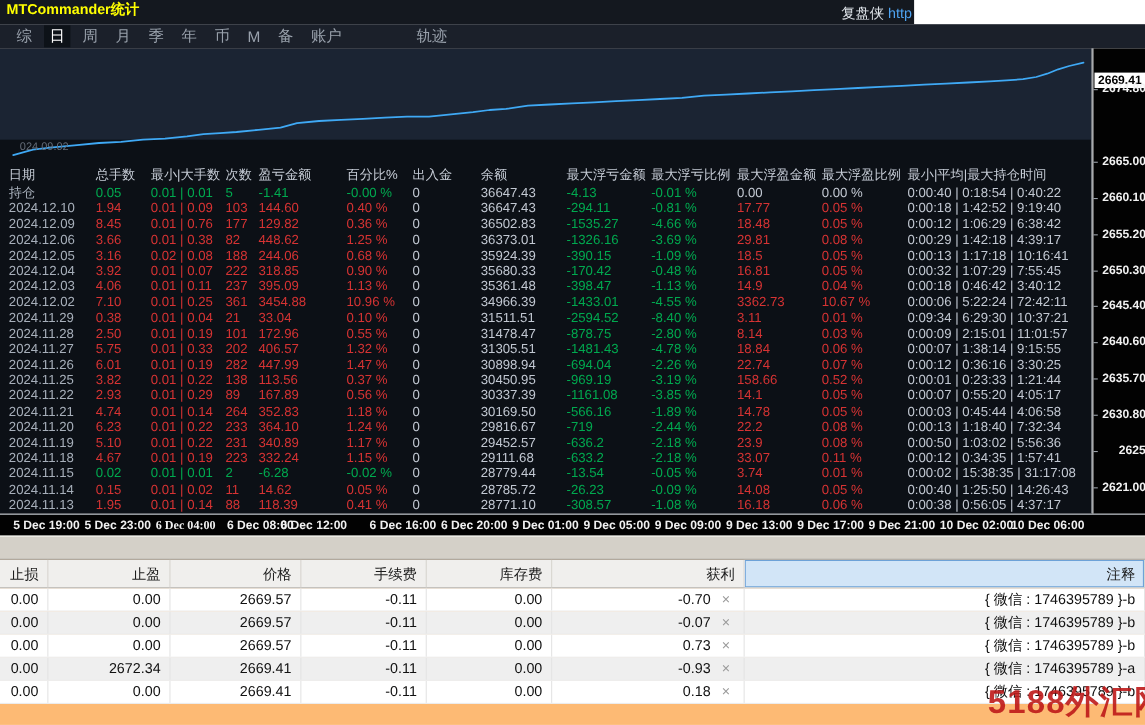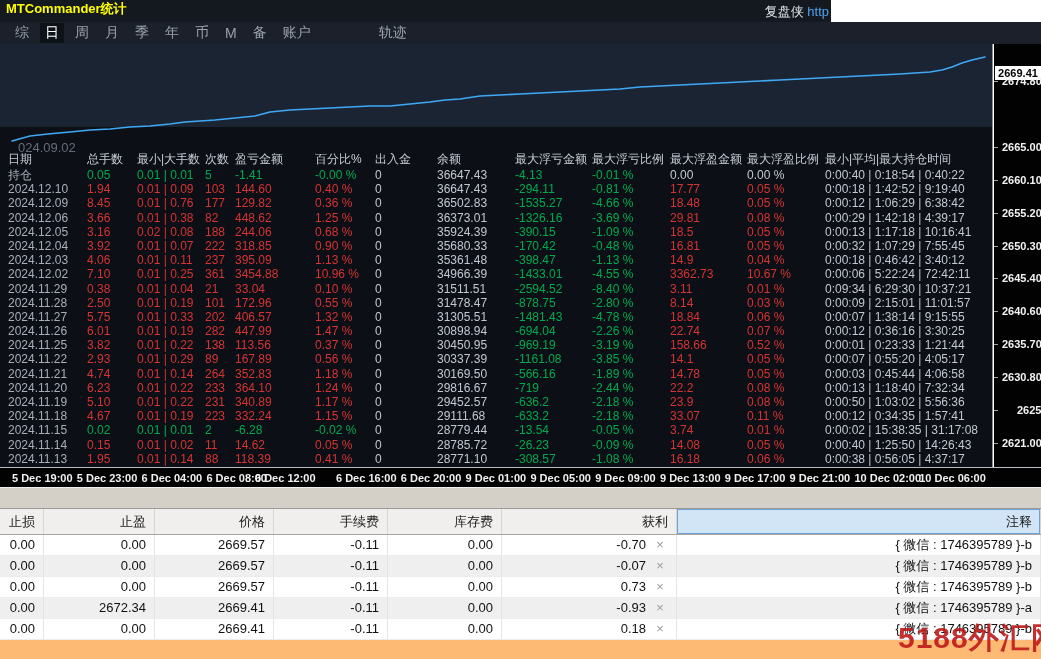--- a/index.html
+++ b/index.html
@@ -16,21 +16,21 @@
   
   .menubar { position:absolute; left:0; top:22px; width:1041px; height:22px; background:#1b202a; display:flex; align-items:center; padding-left:10px; }
   .mi { color:#99a1ac; font-size:14px; padding:1px 5px; margin-right:6px; cursor:default; white-space:nowrap; }
   .mi.sel { background:#0d1218; color:#ffffff; }
   .mi-track { margin-left:52px; }
 
   
   .chart { position:absolute; left:0; top:44px; width:993px; height:423px; background:#0c1016; border-right:1px solid #8a8f96; overflow:hidden; }
   .chart-upper { position:absolute; left:0; top:0; width:100%; height:83px; background:#1b2433; }
   .chart svg { position:absolute; left:0; top:0; }
-  .annotation { position:absolute; left:18px; top:96px; font-size:13px; color:#646c78; }
+  .annotation { position:absolute; left:18px; top:84px; font-size:10px; color:#646c78; }
 
   
   .stats { position:absolute; left:0; top:106px; width:832px; }
   .srow { display:grid; grid-template-columns:79px 50px 68px 30px 80px 60px 62px 78px 77px 78px 77px 78px 168px; padding-left:8px; height:14.2px; line-height:14.2px; font-size:12px; white-space:nowrap; }
   .srow.head { height:18px; line-height:18px; color:#c6ccd6; }
   .t-date  { color:#a7afba; }
   .t-red   { color:#d63333; }
   .t-green { color:#00a94f; }
   .t-plain { color:#c2c8d2; }
 
@@ -446,21 +446,21 @@
       <div class="plabel" style="top: 327.1px;">2630.80</div>
       <div class="plabel" style="top: 360px; padding-left: 23px;">2625.90</div>
       <div class="plabel" style="top: 392.9px;">2621.00</div>
       <div class="plabel" style="top: 425.8px;">2616.10</div>
       <div class="plabel" style="top: 458.7px;">2611.20</div>
     </div>
 
   <div class="time-axis" id="time-axis">
       <span class="tlabel" style="left: 12px;">5 Dec 19:00</span>
       <span class="tlabel" style="left: 76.8px;">5 Dec 23:00</span>
-      <span class="tlabel" style="left: 141.6px;">6 Dec 04:00</span>
+      <span class="tlabel" style="left: 141.6px; font-family: Liberation Serif, serif;">6 Dec 04:00</span>
       <span class="tlabel" style="left: 206.4px;">6 Dec 08:00</span>
       <span class="tlabel" style="left: 255px;">6 Dec 12:00</span>
       <span class="tlabel" style="left: 336px;">6 Dec 16:00</span>
       <span class="tlabel" style="left: 400.8px;">6 Dec 20:00</span>
       <span class="tlabel" style="left: 465.6px;">9 Dec 01:00</span>
       <span class="tlabel" style="left: 530.4px;">9 Dec 05:00</span>
       <span class="tlabel" style="left: 595.2px;">9 Dec 09:00</span>
       <span class="tlabel" style="left: 660px;">9 Dec 13:00</span>
       <span class="tlabel" style="left: 724.8px;">9 Dec 17:00</span>
       <span class="tlabel" style="left: 789.6px;">9 Dec 21:00</span>

